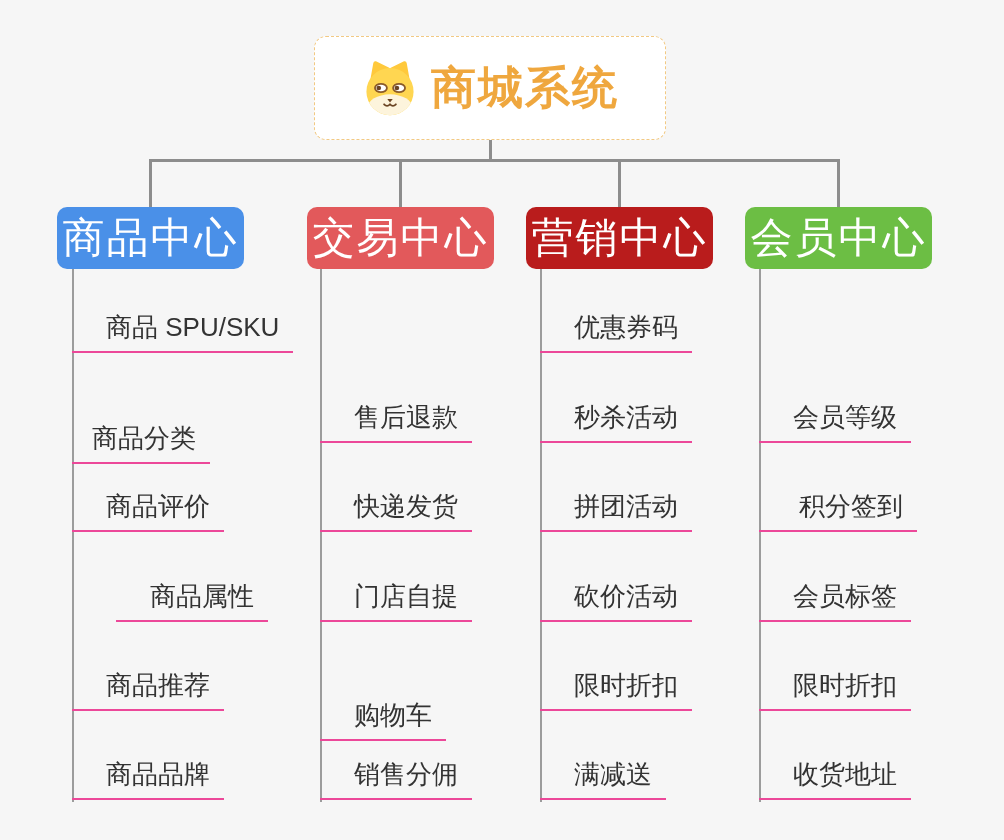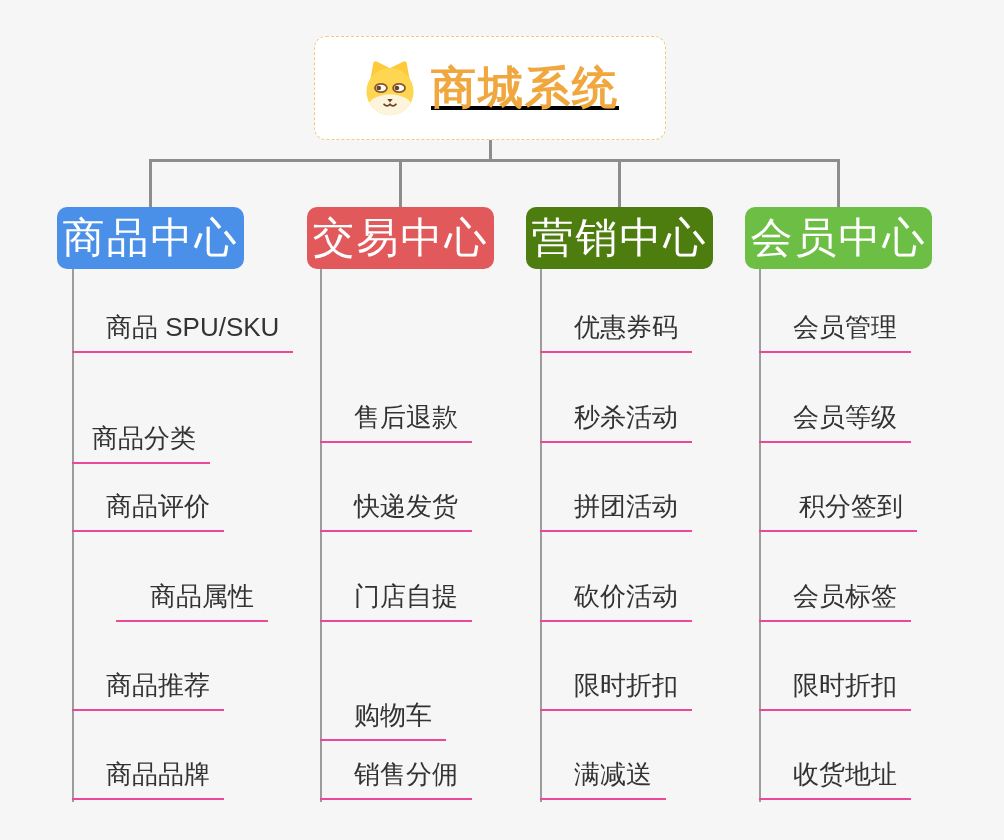--- a/index.html
+++ b/index.html
@@ -20,21 +20,20 @@
     left:314px; top:36px;
     width:352px; height:104px;
     background:#ffffff;
     border:1px dashed #f2c983;
     border-radius:12px;
     display:flex;
     align-items:center;
     justify-content:center;
     gap:12px;
     box-sizing:border-box;
-    text-decoration:underline;
   }
   .root-title{
     font-size:45px;
     font-weight:600;
     letter-spacing:2px;
     white-space:nowrap;
   }
   .dog-icon{width:58px;height:58px;flex:0 0 auto;}
   
   .line{position:absolute;background:#8d8d8d;}
@@ -92,21 +91,21 @@
 
   <div class="line" style="left:489px; top:140px; width:3px; height:22px;"></div>
   <div class="line" style="left:149px; top:159px; width:691px; height:3px;"></div>
   <div class="line" style="left:149px; top:159px; width:3px; height:48px;"></div>
   <div class="line" style="left:399px; top:159px; width:3px; height:48px;"></div>
   <div class="line" style="left:618px; top:159px; width:3px; height:48px;"></div>
   <div class="line" style="left:837px; top:159px; width:3px; height:48px;"></div>
 
   <div class="branch-header" style="left: 57px; background-color: rgb(74, 144, 232);">商品中心</div>
   <div class="branch-header" style="left: 307px; background-color: rgb(226, 89, 91);">交易中心</div>
-  <div class="branch-header" style="left: 526px; background-color: #4d7c0f;">营销中心</div>
+  <div class="branch-header" style="left: 526px; background-color: #b91c1c;">营销中心</div>
   <div class="branch-header" style="left: 745px; background-color: rgb(108, 190, 68);">会员中心</div>
 
   <div class="trunk" style="left:72px;"></div>
   <div class="trunk" style="left:320px;"></div>
   <div class="trunk" style="left:540px;"></div>
   <div class="trunk" style="left:759px;"></div>
 
   <div class="leaf" style="left:72px; top:309px;">商品 SPU/SKU</div>
   <div class="leaf" style="left:72px; top:420px;padding-left:20px;">商品分类</div>
   <div class="leaf" style="left:72px; top:488px;">商品评价</div>
@@ -120,20 +119,19 @@
   <div class="leaf" style="left:320px; top:653px;margin-top:44px;">购物车</div>
   <div class="leaf" style="left:320px; top:756px;">销售分佣</div>
 
   <div class="leaf" style="left:540px; top:309px;">优惠券码</div>
   <div class="leaf" style="left:540px; top:399px;">秒杀活动</div>
   <div class="leaf" style="left:540px; top:488px;">拼团活动</div>
   <div class="leaf" style="left:540px; top:578px;">砍价活动</div>
   <div class="leaf" style="left:540px; top:667px;">限时折扣</div>
   <div class="leaf" style="left:540px; top:756px;">满减送</div>
 
-  <div class="leaf" style="left:759px; top:309px;">会员管理</div>
   <div class="leaf" style="left:759px; top:399px;">会员等级</div>
   <div class="leaf" style="left:759px; top:488px;padding-left:40px;">积分签到</div>
   <div class="leaf" style="left:759px; top:578px;">会员标签</div>
   <div class="leaf" style="left:759px; top:667px;">限时折扣</div>
   <div class="leaf" style="left:759px; top:756px;">收货地址</div>
 
 </div>
 
 </body></html>

